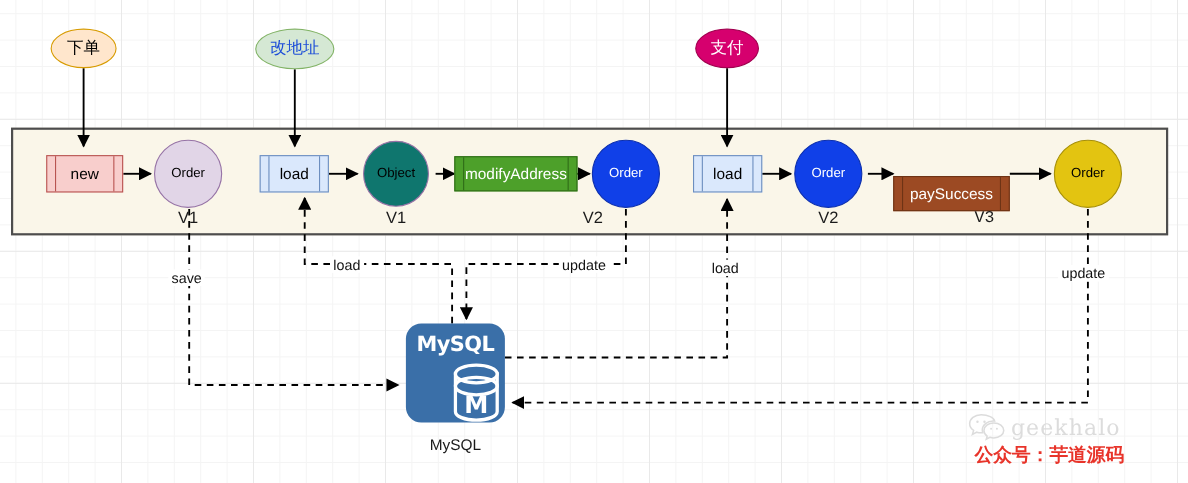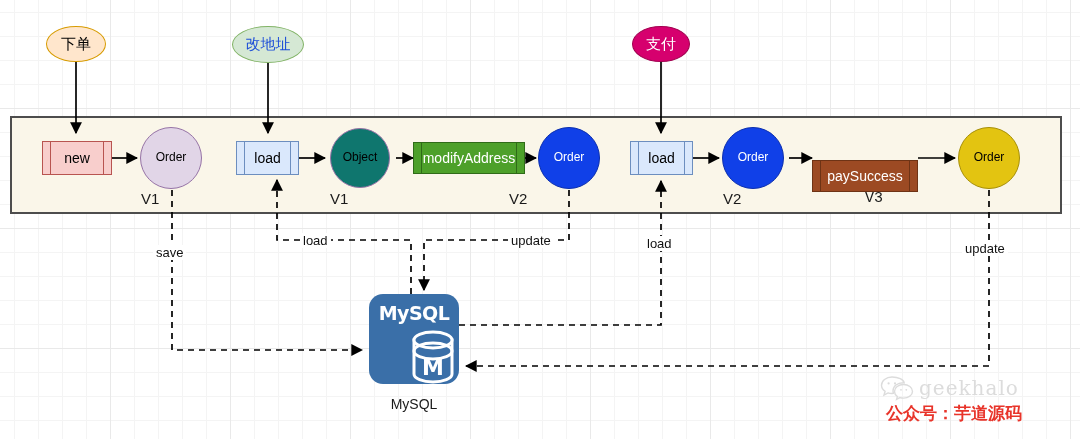--- a/index.html
+++ b/index.html
@@ -41,21 +41,21 @@
   .proc{border-width:1.6px;border-style:solid;font-size:14px;position:absolute;
         box-sizing:border-box;display:flex;align-items:center;justify-content:center;}
   .proc .bar{position:absolute;top:0;bottom:0;width:0;border-left-width:1.6px;border-left-style:solid;}
   .proc .bar.l{left:7px;}
   .proc .bar.r{right:7px;}
   .proc .ptxt{position:relative;z-index:2;}
 
   
   .circ{border-radius:50%;border-width:1.6px;border-style:solid;font-size:12px;}
 
-  .vlabel{position:absolute;font-size:15px;color:#1a1a1a;text-align:left;}
+  .vlabel{position:absolute;font-size:15px;color:#1a1a1a;text-align:center;}
   .edgelabel{position:absolute;font-size:13px;color:#111;background:#ffffff;
              padding:0 3px;white-space:nowrap;}
 
   
   .mysql{position:absolute;left:369px;top:294px;width:90px;height:90px;}
   .mysql-cap{position:absolute;left:0;top:0;width:90px;height:90px;
              background:#3a6fa8;border-radius:14px;}
   .mysql-word{position:absolute;left:0;top:8px;width:90px;text-align:center;
               color:#ffffff;font-size:19px;font-weight:bold;letter-spacing:-0.5px;
               font-family:"DejaVu Sans",sans-serif;}

